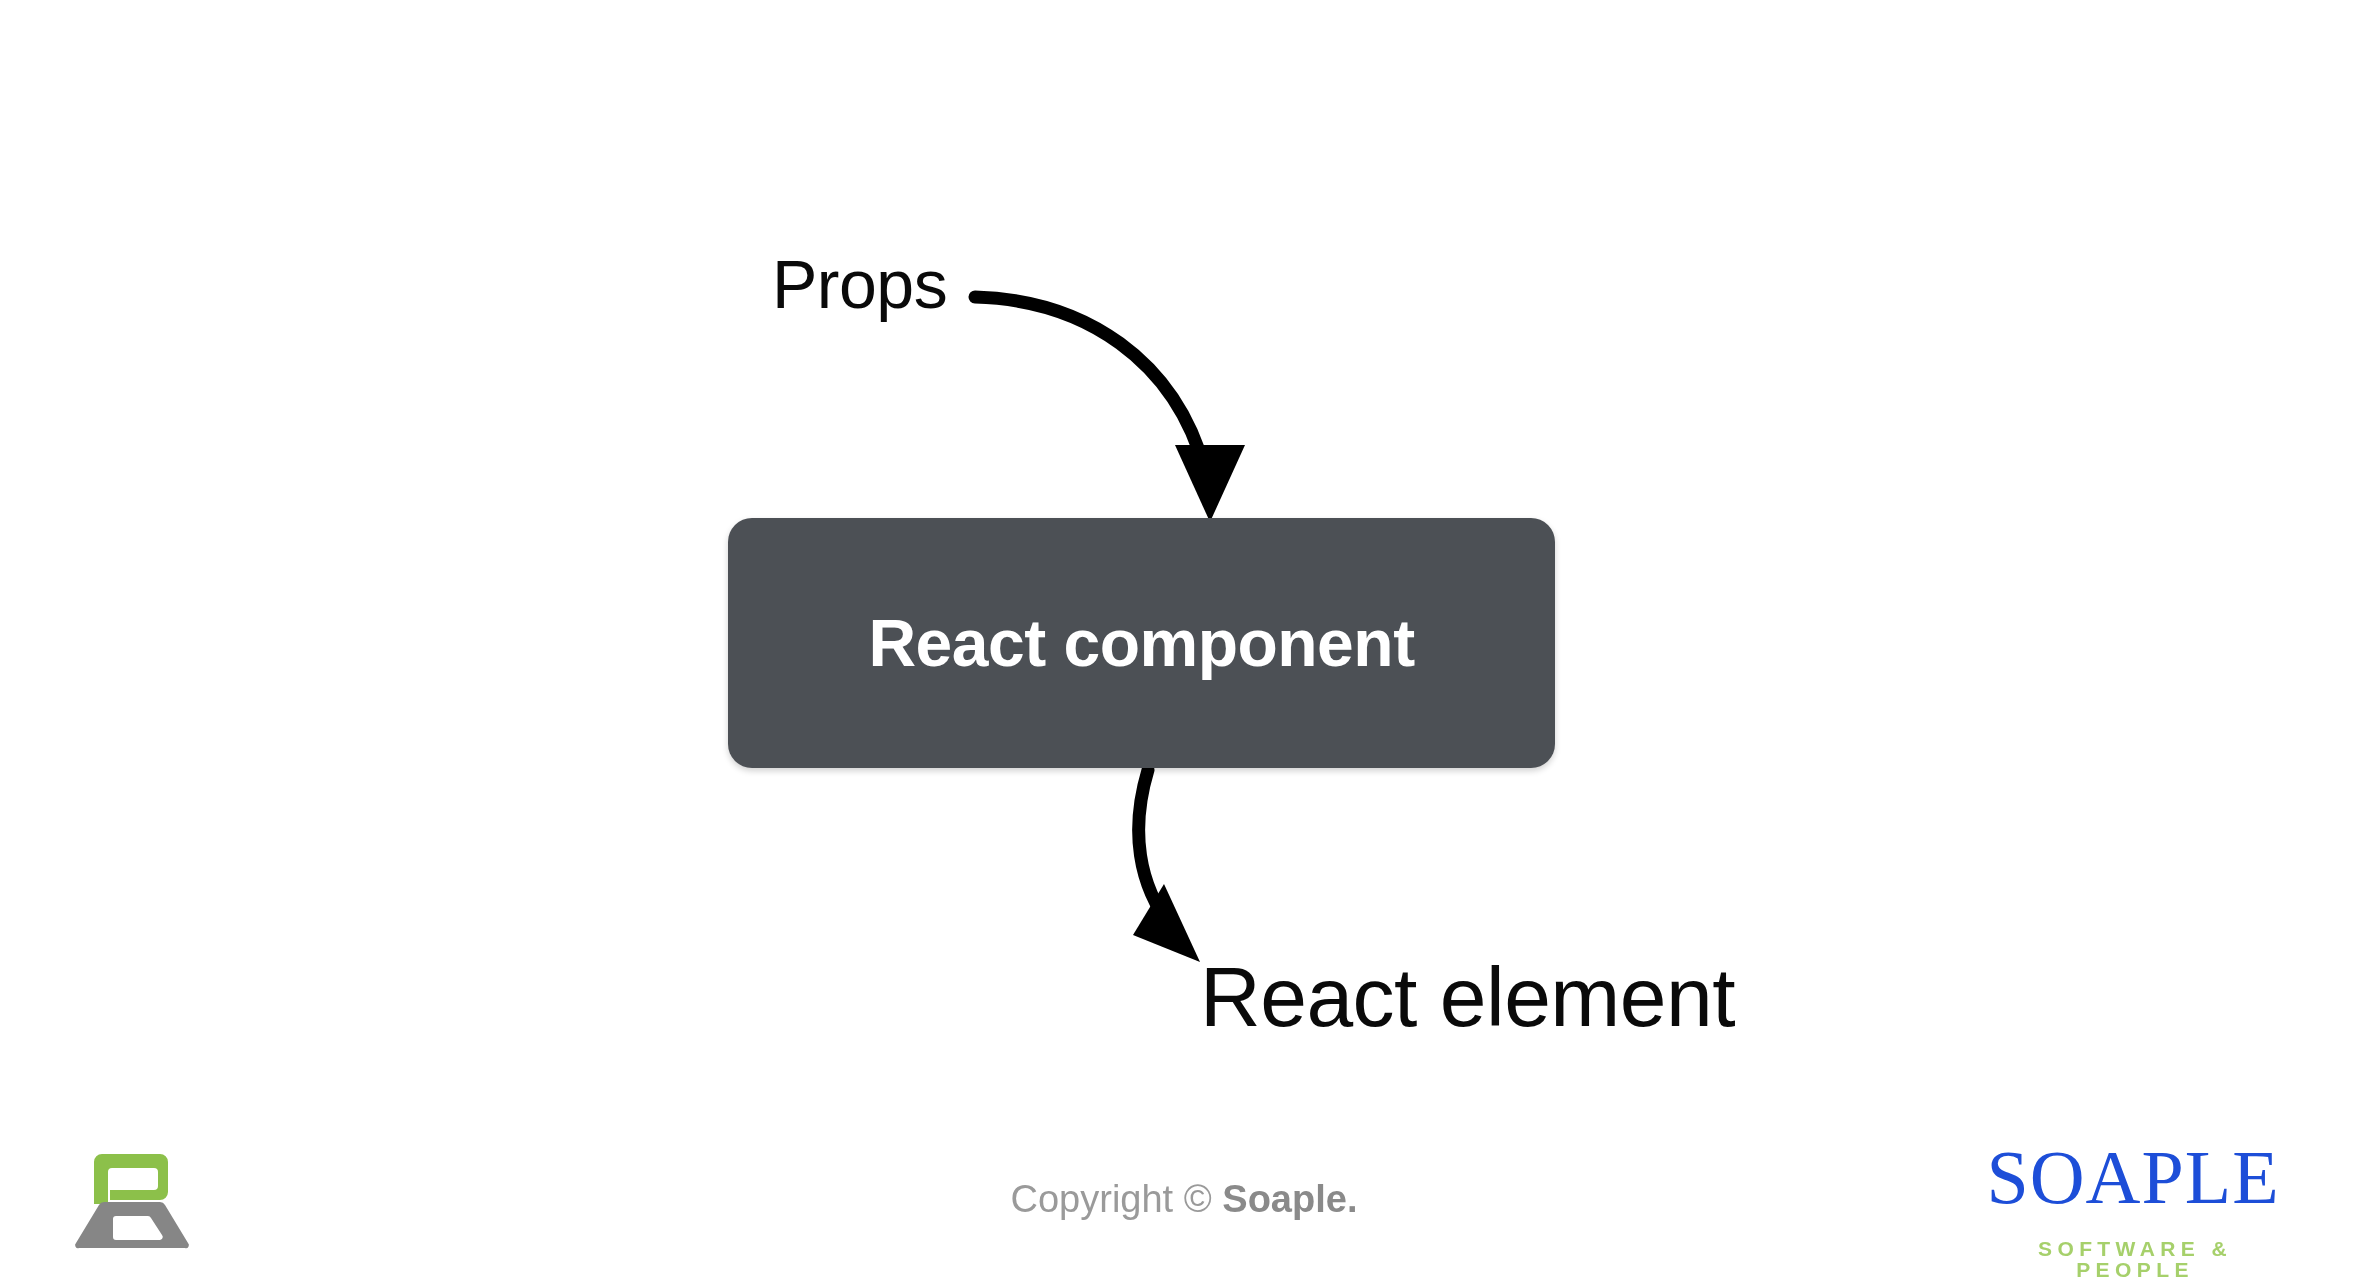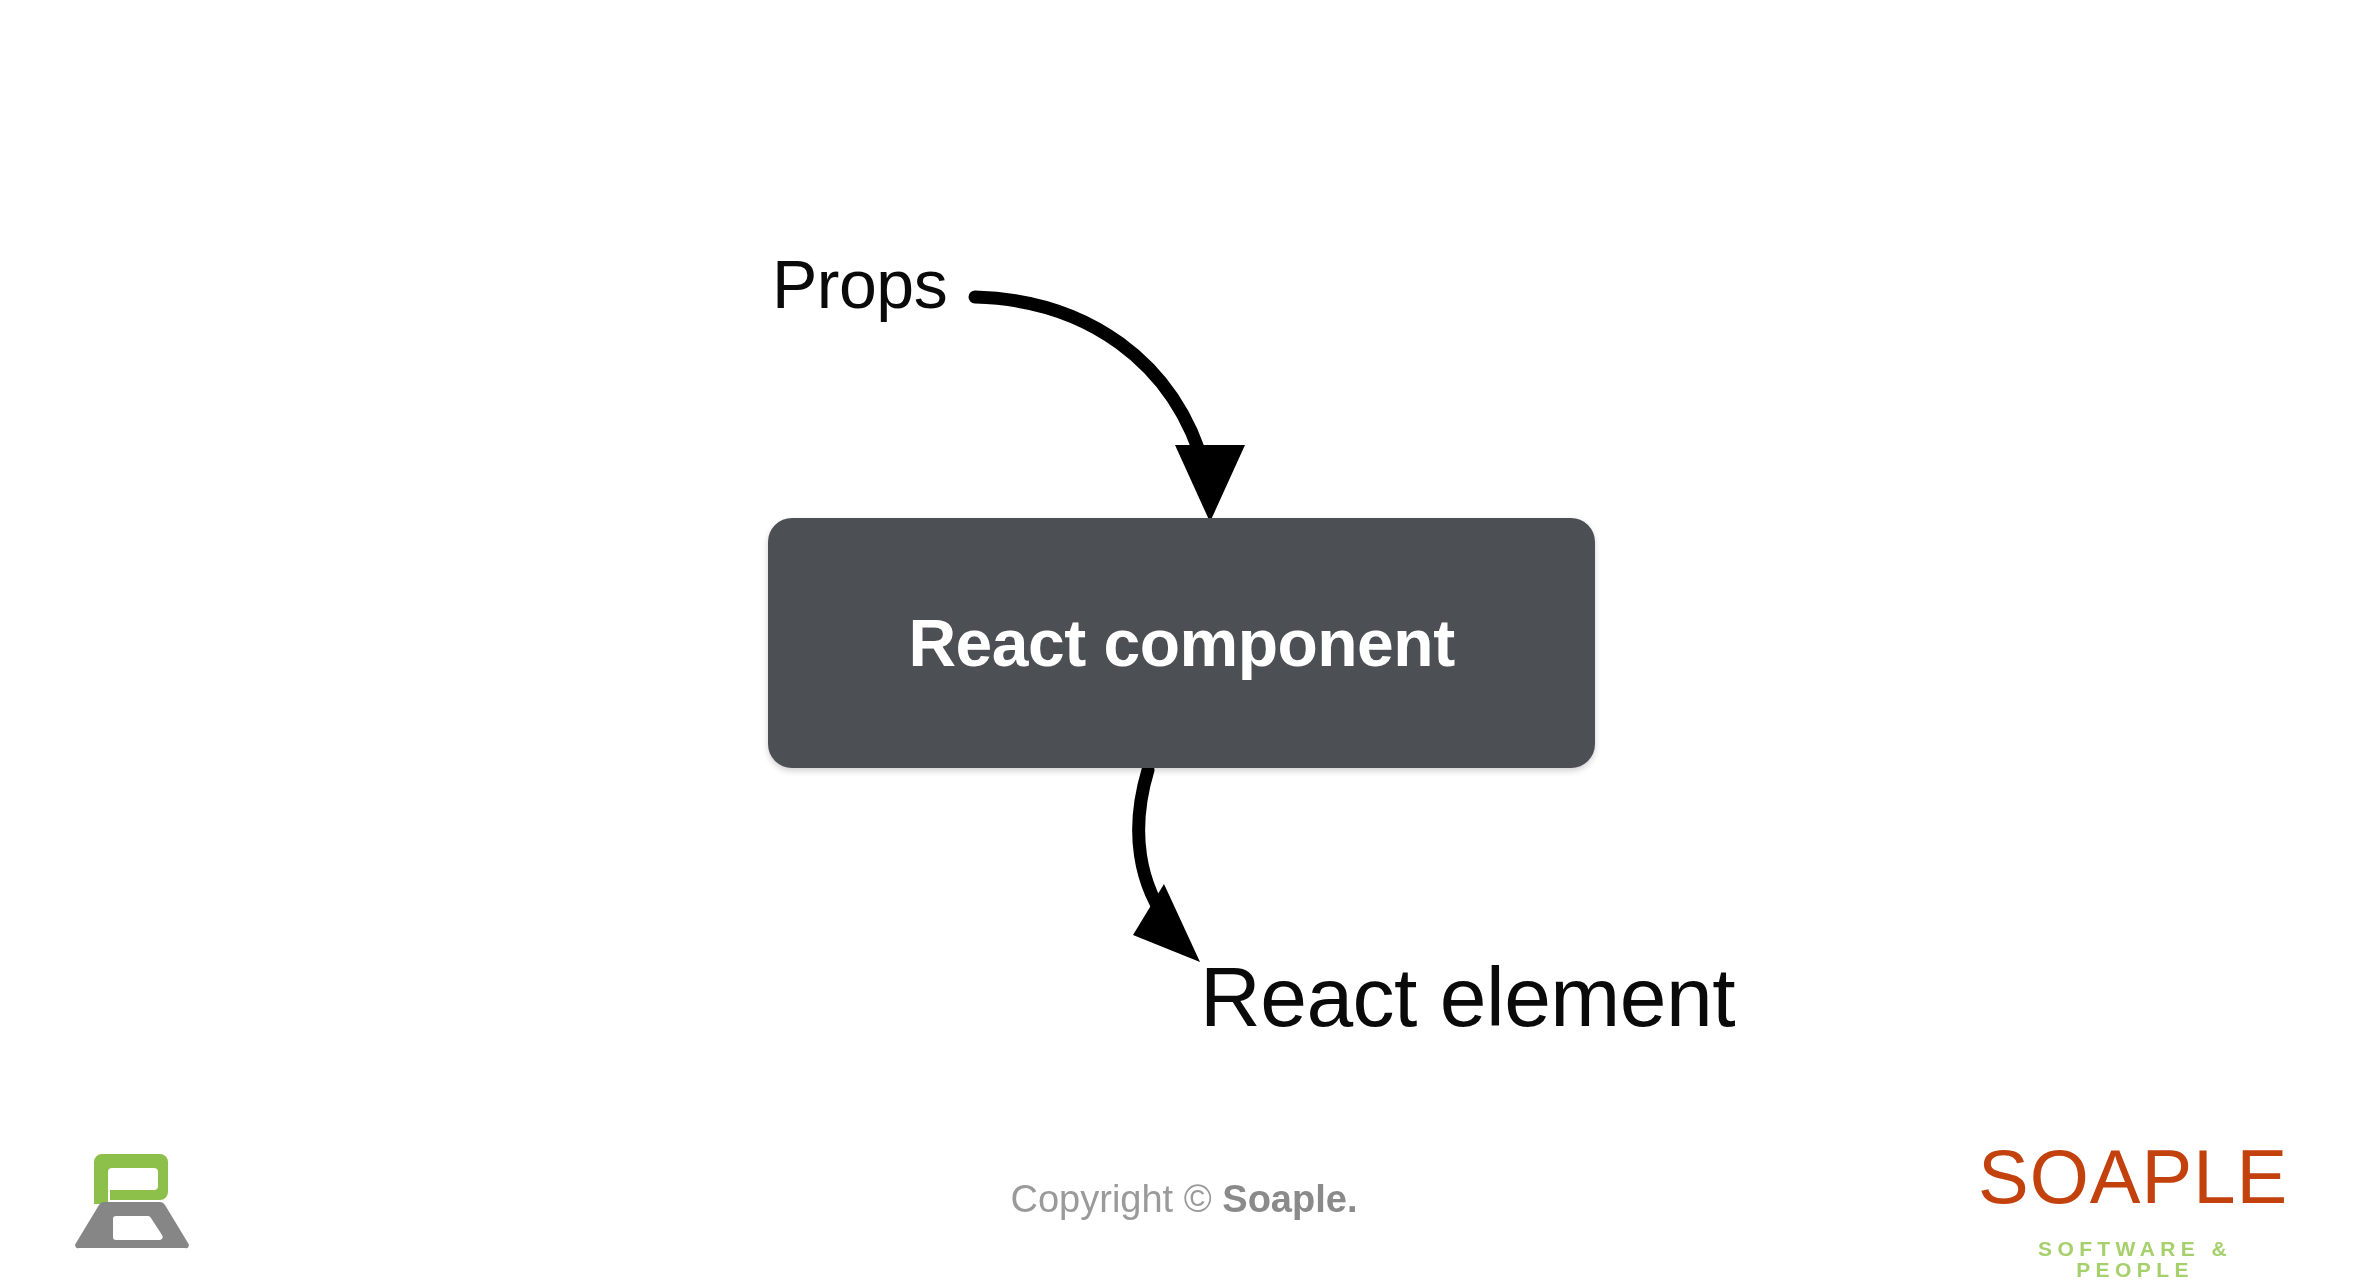--- a/index.html
+++ b/index.html
@@ -46,21 +46,21 @@
   }
   #react-element-label {
     left: 1200px;
     top: 955px;
     font-size: 84px;
   }
 
   
   #component-box {
     position: absolute;
-    left: 768px;
+    left: 728px;
     top: 518px;
     width: 827px;
     height: 250px;
     background: #4c5055;
     border-radius: 24px;
     box-shadow: 0 3px 6px rgba(0,0,0,0.18);
     display: flex;
     align-items: center;
     justify-content: center;
   }
@@ -106,25 +106,25 @@
     color: #8a8a8a;
   }
   #soaple-logo {
     position: absolute;
     right: 72px;
     top: 12px;
     width: 310px;
     text-align: center;
   }
   #soaple-wordmark {
-    font-family: Liberation Sans, sans-serif;
+    font-family: Liberation Serif, serif;
     font-weight: 400;
     font-size: 76px;
     line-height: 0.98;
-    color: #c2410c;
+    color: #1d4ed8;
     letter-spacing: 1px;
     display: block;
   }
   #soaple-tagline {
     font-family: "Liberation Sans", sans-serif;
     font-weight: 700;
     font-size: 21px;
     line-height: 1;
     color: #a6d06b;
     letter-spacing: 5.4px;

